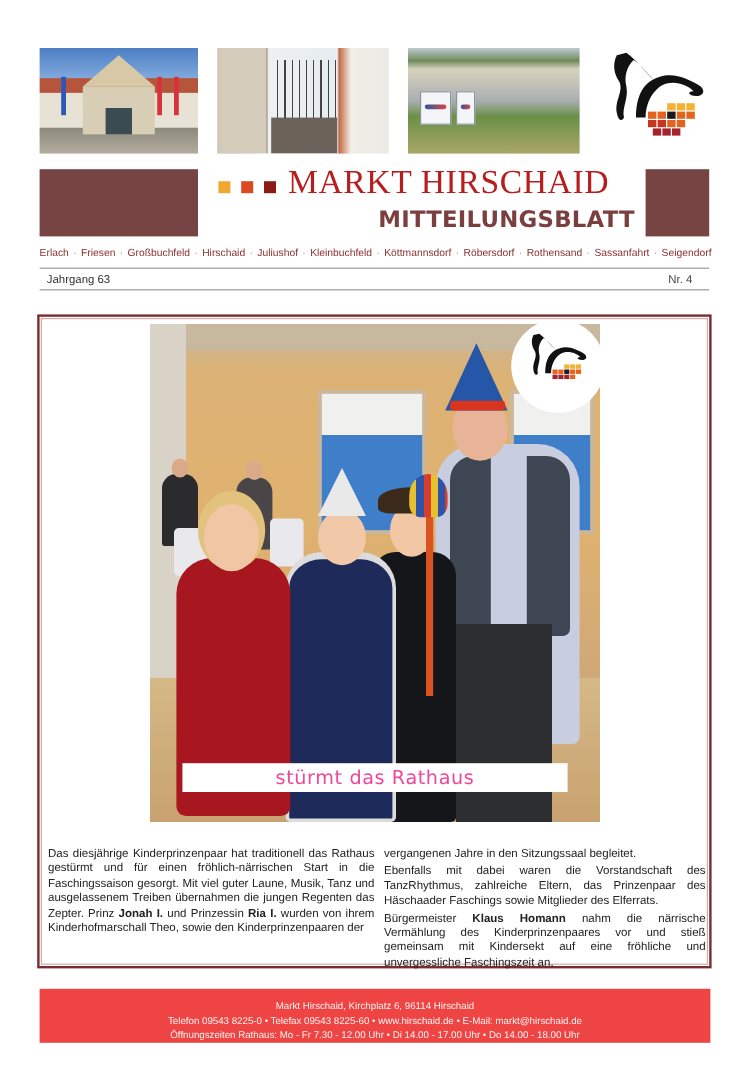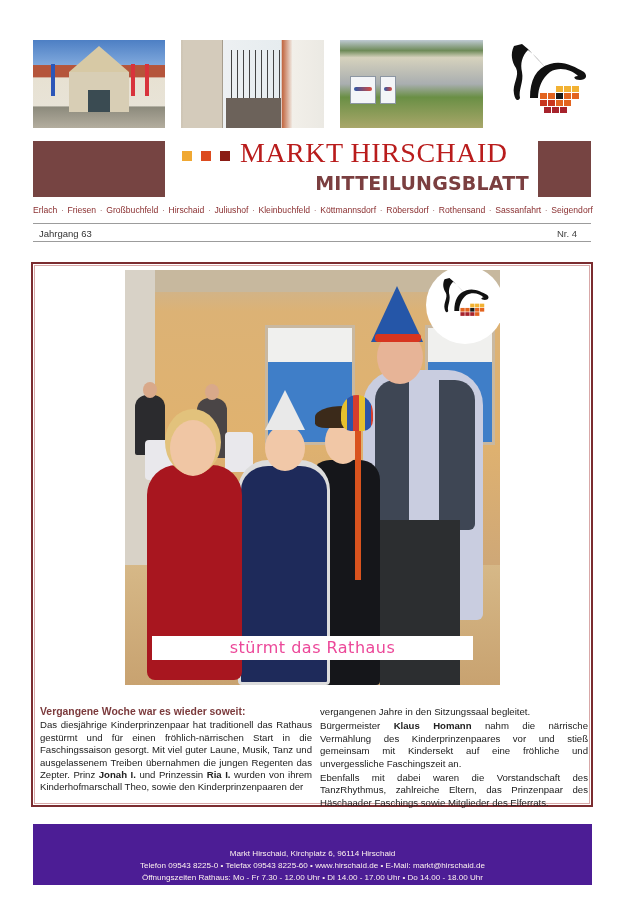--- a/index.html
+++ b/index.html
@@ -104,22 +104,22 @@
 
   
   .art-col { position: absolute; top: 706px; width: 272px; font-size: 9.6px; line-height: 12.4px; color: #222; text-align: justify; }
   .art-col.left { left: 40px; }
   .art-col.right { left: 320px; width: 268px; }
   .art-head { font-weight: bold; color: #7b3a3c; font-size: 10.4px; margin-bottom: 1px; text-align: left; }
   .art-col p { margin: 0 0 2px 0; }
   .art-col b { font-weight: bold; }
 
   
-  .footer { position: absolute; left: 33px; top: 824px; width: 559px; height: 61px; background: #4c1d95;
-    color: #fdf1ef; font-size: 8.1px; text-align: center; line-height: 11.8px; padding-top: 24px; }
+  .footer { position: absolute; left: 33px; top: 824px; width: 559px; height: 45px; background: #ef4444;
+    color: #fdf1ef; font-size: 8.1px; text-align: center; line-height: 11.8px; padding-top: 9px; }
 </style>
 </head>
 <body>
 
 <div class="top-photo ph-townhall">
   <div class="facade"></div>
   <div class="gable"></div>
   <div class="door"></div>
   <div class="flag" style="left:18px;background:#2c56b8;"></div>
   <div class="flag" style="left:98px;background:#d8333c;"></div>
@@ -249,27 +249,26 @@
         <rect x="64" y="60" width="7" height="6" fill="#e3641f"></rect>
     </svg>
   </div>
 
   <div class="banner-white">
     <span>stürmt das Rathaus</span>
   </div>
 </div>
 
 <div class="art-col left">
-  <div class="art-head">Vergangene Woche war es wieder soweit:</div>
   <p><span>Das diesjährige Kinderprinzenpaar hat traditionell das Rathaus gestürmt und für einen fröhlich-närrischen Start in die Faschingssaison gesorgt. Mit viel guter Laune, Musik, Tanz und ausgelassenem Treiben übernahmen die jungen Regenten das Zepter. Prinz </span><b>Jonah I.</b><span> und Prinzessin </span><b>Ria I.</b><span> wurden von ihrem Kinderhofmarschall Theo, sowie den Kinderprinzenpaaren der</span></p>
 </div>
 
 <div class="art-col right">
   <p>vergangenen Jahre in den Sitzungssaal begleitet.</p>
+  <p>Ebenfalls mit dabei waren die Vorstandschaft des TanzRhythmus, zahlreiche Eltern, das Prinzenpaar des Häschaader Faschings sowie Mitglieder des Elferrats.</p>
   <p><span>Bürgermeister </span><b>Klaus Homann</b><span> nahm die närrische Vermählung des Kinderprinzenpaares vor und stieß gemeinsam mit Kindersekt auf eine fröhliche und unvergessliche Faschingszeit an.</span></p>
-  <p>Ebenfalls mit dabei waren die Vorstandschaft des TanzRhythmus, zahlreiche Eltern, das Prinzenpaar des Häschaader Faschings sowie Mitglieder des Elferrats.</p>
 </div>
 
 <div class="footer">
   <div>Markt Hirschaid, Kirchplatz 6, 96114 Hirschaid</div>
   <div>Telefon 09543 8225-0 • Telefax 09543 8225-60 • www.hirschaid.de • E-Mail: markt@hirschaid.de</div>
   <div>Öffnungszeiten Rathaus: Mo - Fr 7.30 - 12.00 Uhr • Di 14.00 - 17.00 Uhr • Do 14.00 - 18.00 Uhr</div>
 </div>
 
 </body></html>

